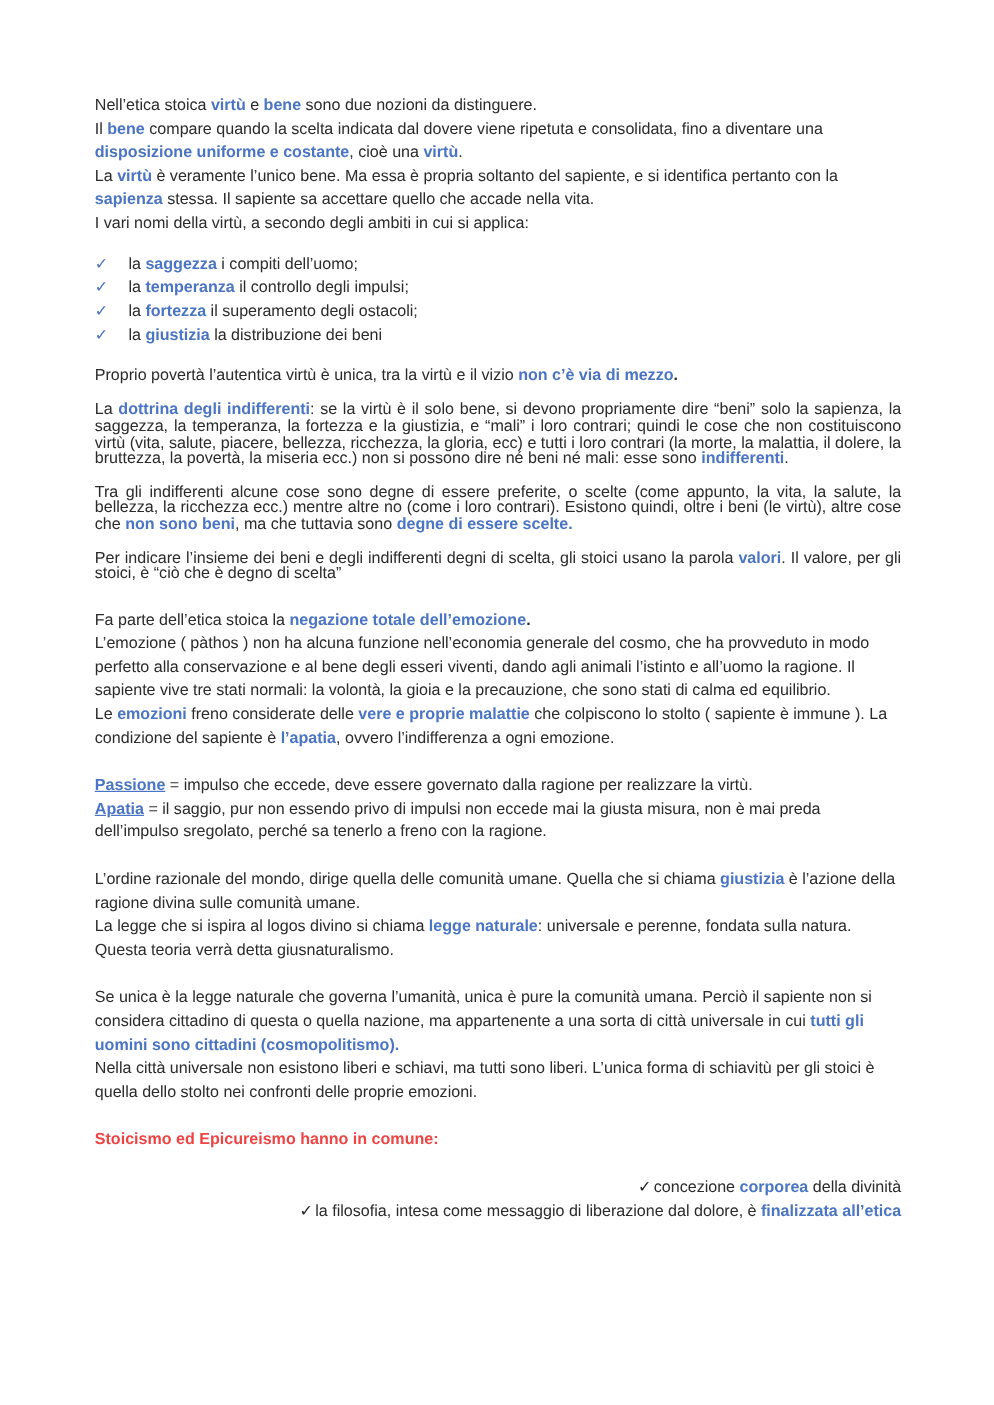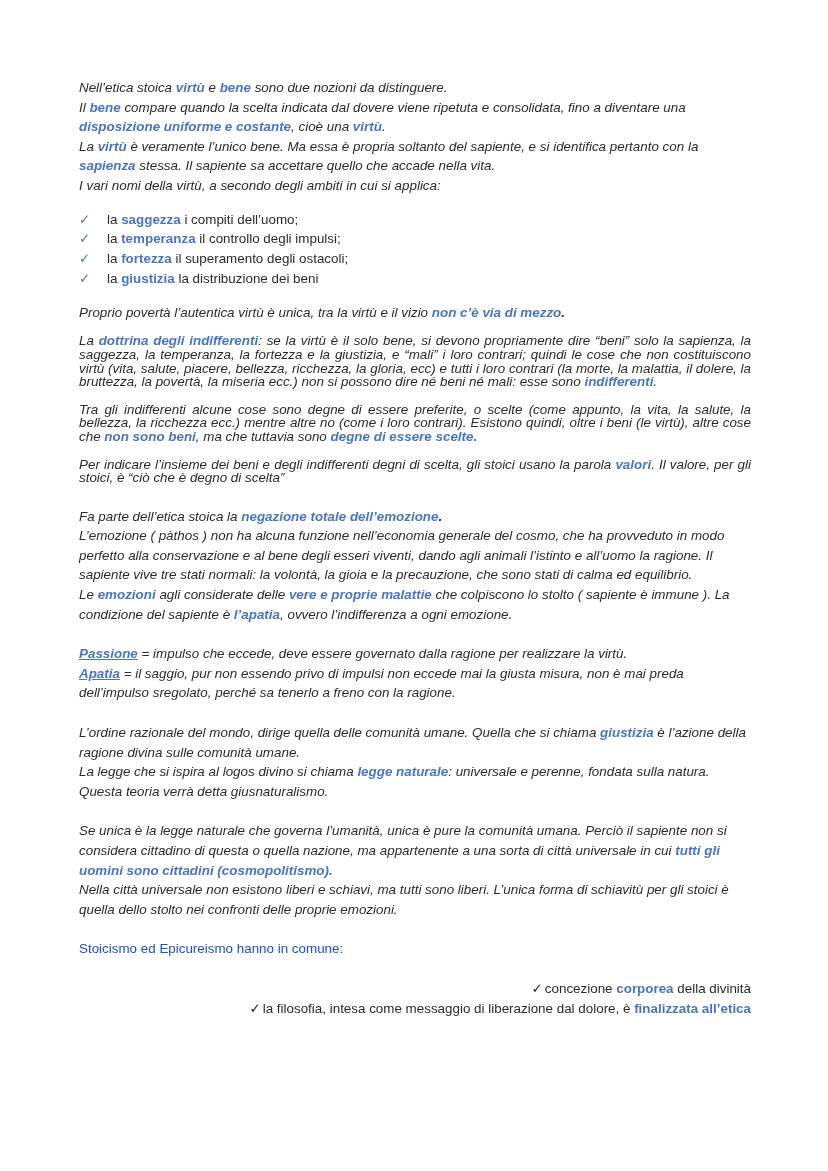--- a/index.html
+++ b/index.html
@@ -1,32 +1,32 @@
 <!DOCTYPE html>
 <html><head>
   <meta charset="utf-8">
   <style>
     html, body { margin: 0; padding: 0; background: #ffffff; }
     body { width: 828px; height: 1171px; position: relative; overflow: hidden;
       font-family: "Liberation Sans", "DejaVu Sans", sans-serif; color: #2b2b2b; }
     .page { position: absolute; left: 79px; top: 78px; width: 672px; }
-    .p { font-size: 13.4px; line-height: 19.6px; margin: 0; font-style: italic; }
+    .p { font-size: 13.4px; line-height: 19.6px; margin: 0; }
     .p.tight { line-height: 13.6px; text-align: justify; }
     .hl { color: #4a74c4; font-weight: bold; }
     .ul { text-decoration: underline; }
     .gap-s { height: 12px; }
     .gap-m { height: 14px; }
     .gap-l { height: 20px; }
     .list { list-style: none; margin: 0; padding: 0; }
     .list li { font-size: 13.4px; line-height: 19.8px; display: flex; }
     .list .chk { width: 28px; color: #4a74c4; font-weight: bold; display: inline-block; }
     .list2 { list-style: none; margin: 0; padding: 0; }
     .list2 li { font-size: 13.4px; line-height: 19.6px; text-align: right; }
     .list2 .chk2 { color: #222; font-weight: bold; margin-right: 2px; }
-    .heading { color: #1d4ed8; font-weight: normal; font-size: 13.4px; line-height: 19.6px; margin: 0; }
+    .heading { color: #ef4444; font-weight: bold; font-size: 13.4px; line-height: 19.6px; margin: 0; }
   </style>
 </head>
 <body>
 
 <div class="page">
 
   <div>
     <p class="p"><span>Nell’etica stoica </span><span class="hl">virtù</span><span> e </span><span class="hl">bene</span><span> sono due nozioni da distinguere.</span></p>
     <p class="p"><span>Il </span><span class="hl">bene</span><span> compare quando la scelta indicata dal dovere viene ripetuta e consolidata, fino a diventare una </span><br><span class="hl">disposizione uniforme e costante</span><span>, cioè una </span><span class="hl">virtù</span><span>.</span></p>
     <p class="p"><span>La </span><span class="hl">virtù</span><span> è veramente l’unico bene. Ma essa è propria soltanto del sapiente, e si identifica pertanto con la </span><br><span class="hl">sapienza</span><span> stessa. Il sapiente sa accettare quello che accade nella vita.</span></p>
@@ -68,21 +68,21 @@
 
   <div class="gap-m"></div>
 
   <p class="p tight"><span>Per indicare l’insieme dei beni e degli indifferenti degni di scelta, gli stoici usano la parola </span><span class="hl">valori</span><span>. Il valore, per gli stoici, è “ciò che è degno di scelta”</span></p>
 
   <div style="height:22px"></div>
 
   <div>
     <p class="p"><span>Fa parte dell’etica stoica la </span><span class="hl">negazione totale dell’emozione</span><span style="font-weight:bold">.</span></p>
     <p class="p">L’emozione ( pàthos ) non ha alcuna funzione nell’economia generale del cosmo, che ha provveduto in modo perfetto alla conservazione e al bene degli esseri viventi, dando agli animali l’istinto e all’uomo la ragione. Il sapiente vive tre stati normali: la volontà, la gioia e la precauzione, che sono stati di calma ed equilibrio.</p>
-    <p class="p"><span>Le </span><span class="hl">emozioni</span><span> agli considerate delle </span><span class="hl">vere e proprie malattie</span><span> che colpiscono lo stolto ( sapiente è immune ). La condizione del sapiente è </span><span class="hl">l’apatia</span><span>, ovvero l’indifferenza a ogni emozione.</span></p>
+    <p class="p"><span>Le </span><span class="hl">emozioni</span><span> freno considerate delle </span><span class="hl">vere e proprie malattie</span><span> che colpiscono lo stolto ( sapiente è immune ). La condizione del sapiente è </span><span class="hl">l’apatia</span><span>, ovvero l’indifferenza a ogni emozione.</span></p>
   </div>
 
   <div class="gap-l"></div>
 
   <div>
     <p class="p"><span class="hl ul">Passione</span><span> = impulso che eccede, deve essere governato dalla ragione per realizzare la virtù.</span></p>
     <p class="p"><span class="hl ul">Apatia</span><span> = il saggio, pur non essendo privo di impulsi non eccede mai la giusta misura, non è mai preda dell’impulso sregolato, perché sa tenerlo a freno con la ragione.</span></p>
   </div>
 
   <div class="gap-l"></div>

